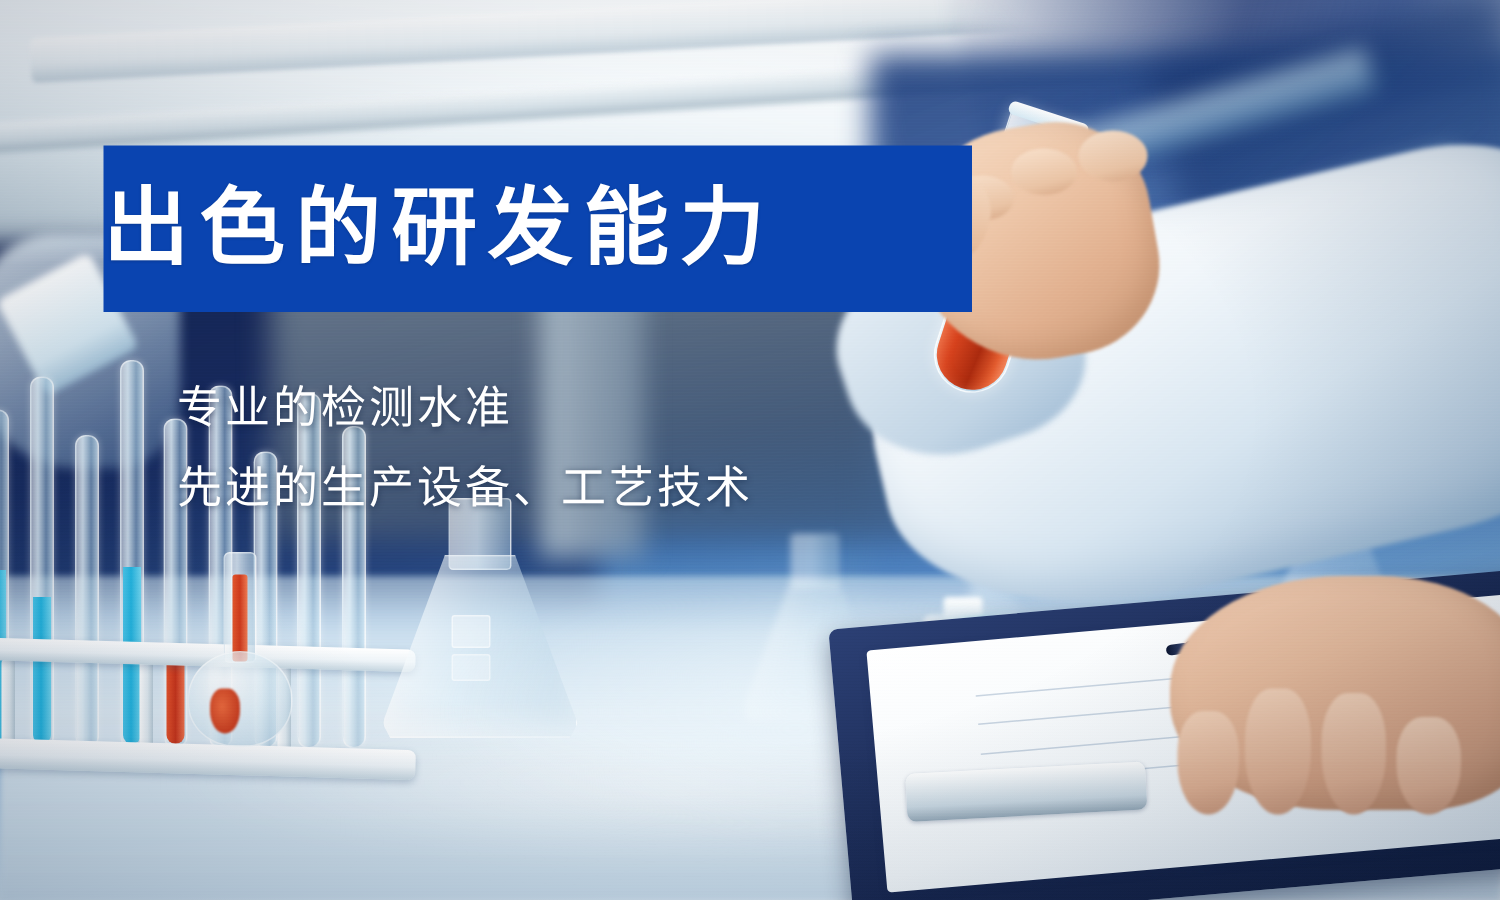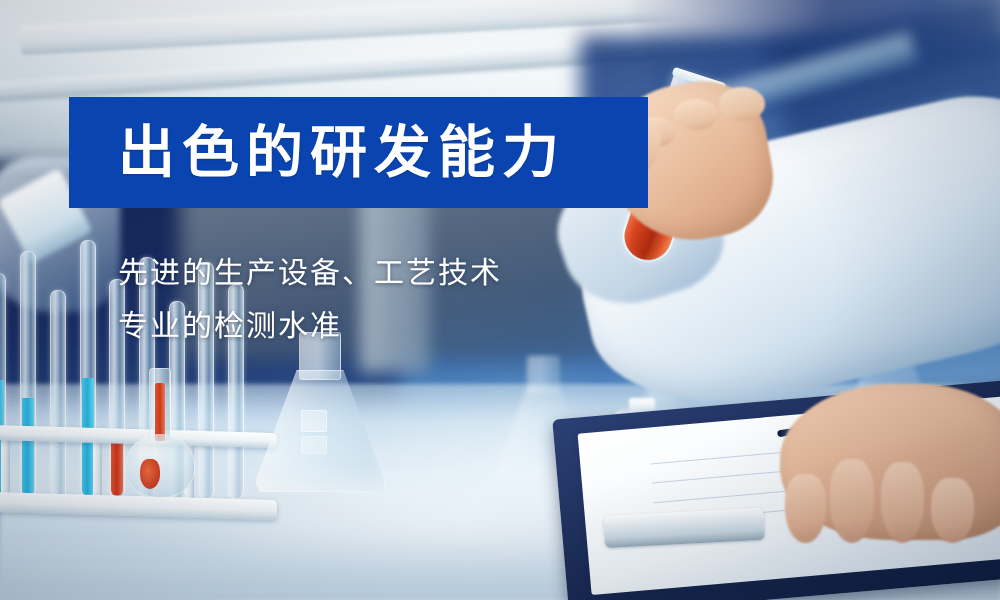--- a/index.html
+++ b/index.html
@@ -405,21 +405,20 @@
     background:radial-gradient(ellipse at 48% 46%, rgba(0,0,0,0) 48%, rgba(8,22,48,.22) 100%);
   }
 
   
   .headline-box{
     position:absolute;
     left:69px; top:97px; width:579px; height:111px;
     display:flex; align-items:center;
   }
   .headline-text{
-    margin-left:49px;
     color:#ffffff;
     font-size:57px;
     font-weight:700;
     letter-spacing:7px;
     line-height:1;
     white-space:nowrap;
     text-shadow:0 1px 2px rgba(0,0,0,.18);
   }
   .subhead{
     position:absolute;
@@ -578,17 +577,17 @@
 
     <div class="grain"></div>
     <div class="vignette"></div>
   </div>
 
   <div class="headline-box" style="background:#0A44B0;">
     <div class="headline-text">出色的研发能力</div>
   </div>
 
   <div class="subhead">
+    <div>专业的检测水准</div>
     <div>先进的生产设备、工艺技术</div>
-    <div>专业的检测水准</div>
   </div>
 
 </div>
 
 </body></html>

